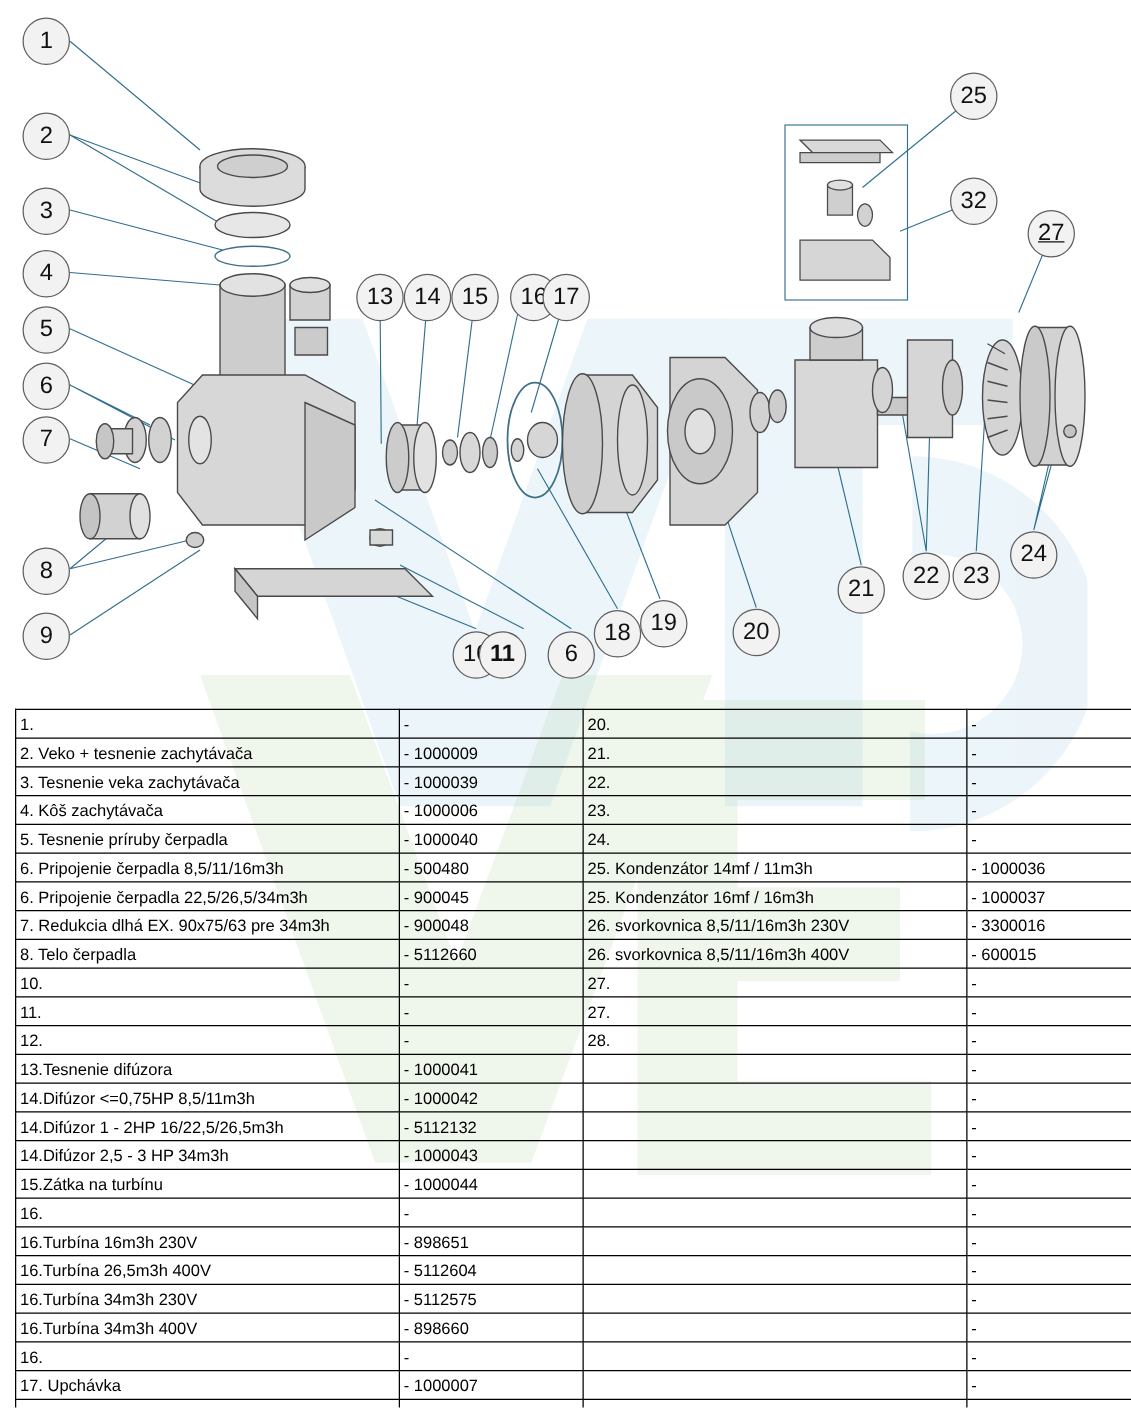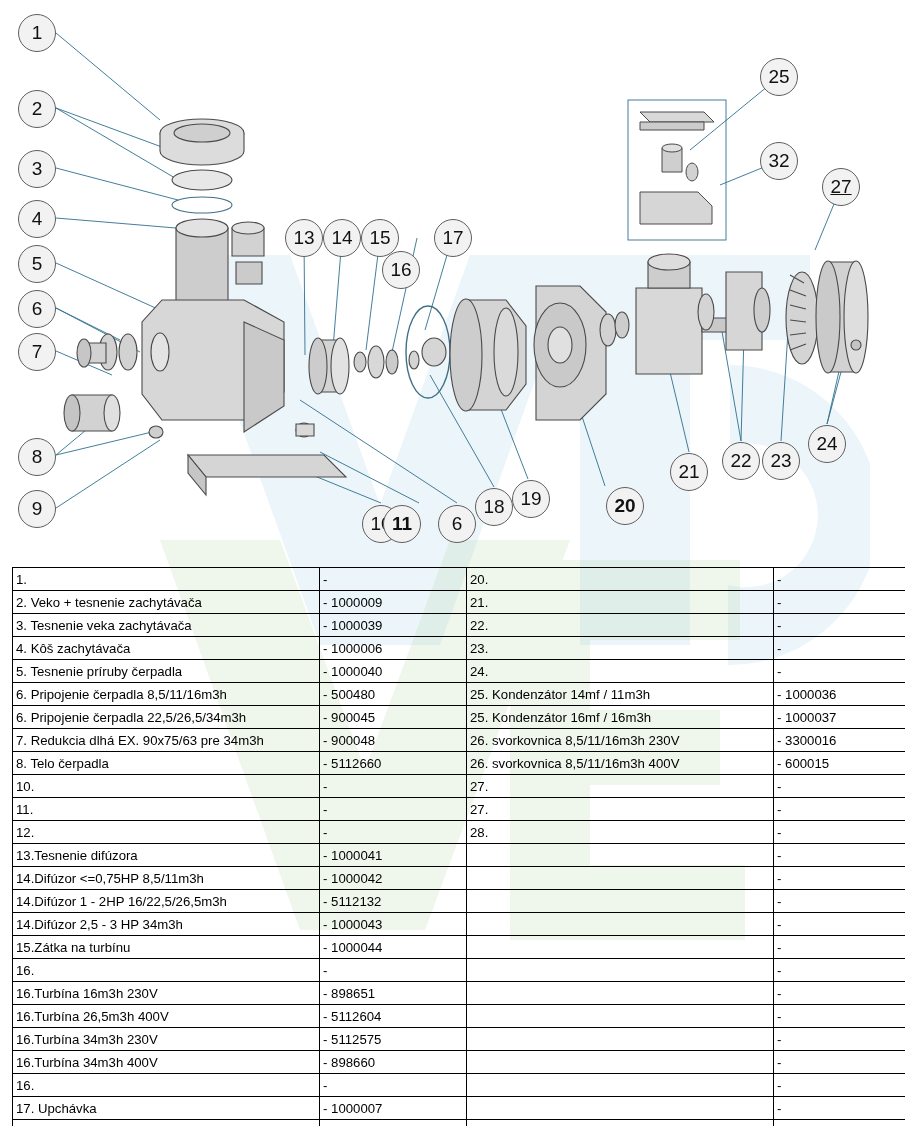--- a/index.html
+++ b/index.html
@@ -248,25 +248,25 @@
       <div class="bubble" style="left: 18px; top: 290px;">6</div>
       <div class="bubble" style="left: 18px; top: 333px;">7</div>
       <div class="bubble" style="left: 18px; top: 438px;">8</div>
       <div class="bubble" style="left: 18px; top: 490px;">9</div>
       <div class="bubble" style="left: 362px; top: 505px;">10</div>
       <div class="bubble" style="left: 383px; top: 505px; font-weight: bold;">11</div>
       <div class="bubble" style="left: 438px; top: 505px;">6</div>
       <div class="bubble" style="left: 285px; top: 219px;">13</div>
       <div class="bubble" style="left: 323px; top: 219px;">14</div>
       <div class="bubble" style="left: 361px; top: 219px;">15</div>
-      <div class="bubble" style="left: 382px; top: 219px; margin-top: 32px;">16</div>
+      <div class="bubble" style="left: 408px; top: 219px;">16</div>
       <div class="bubble" style="left: 434px; top: 219px;">17</div>
       <div class="bubble" style="left: 475px; top: 488px;">18</div>
       <div class="bubble" style="left: 512px; top: 480px;">19</div>
-      <div class="bubble" style="left: 606px; top: 487px; font-weight: bold;">20</div>
+      <div class="bubble" style="left: 586px; top: 487px;">20</div>
       <div class="bubble" style="left: 670px; top: 453px;">21</div>
       <div class="bubble" style="left: 722px; top: 442px;">22</div>
       <div class="bubble" style="left: 762px; top: 442px;">23</div>
       <div class="bubble" style="left: 808px; top: 425px;">24</div>
       <div class="bubble" style="left: 760px; top: 58px;">25</div>
       <div class="bubble" style="left: 760px; top: 142px;">32</div>
       <div class="bubble" style="left: 822px; top: 168px; text-decoration: underline;">27</div>
     </div>
 
   <table id="parts-table">

